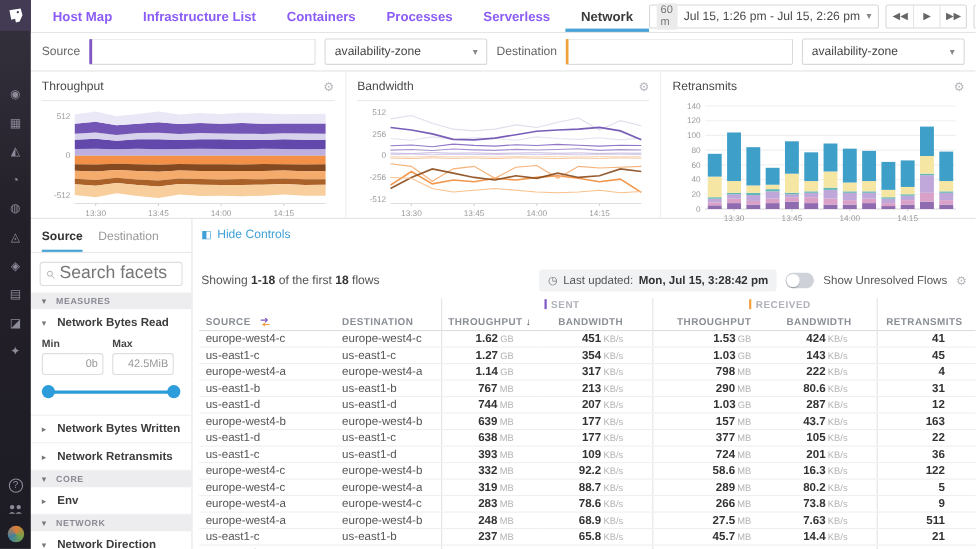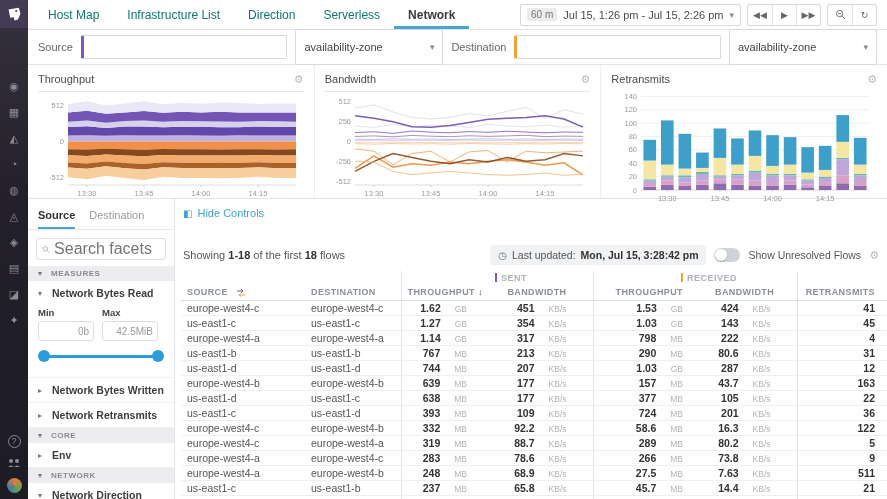--- a/index.html
+++ b/index.html
@@ -17,40 +17,40 @@
   .help-circle { width:13px; height:13px; border:1px solid #8d8a99; border-radius:50%; color:#8d8a99;
     font-size:9px; line-height:11px; text-align:center; }
   .avatar { width:15px; height:15px; border-radius:50%; background:conic-gradient(#e07b39,#74a14a,#3f7f9e,#e07b39); }
 
   
   .col { flex:1; display:flex; flex-direction:column; min-width:0; }
 
   
   .topnav { height:30px; border-bottom:1px solid #e4e4e4; display:flex; align-items:stretch; background:#fff; flex:none; }
   .tabs { display:flex; align-items:stretch; margin-left:6px; }
-  .tab { padding:0 14px; display:flex; align-items:center; font-size:12px; color:#0f766e; cursor:pointer;
-    border-bottom:3px solid transparent; border-top:3px solid transparent; white-space:nowrap; }
+  .tab { padding:0 14px; display:flex; align-items:center; font-size:12px; color:#8b5cf6; cursor:pointer;
+    border-bottom:3px solid transparent; border-top:3px solid transparent; white-space:nowrap;font-weight:bold; }
   .tab.active { color:#3b3b3b; font-weight:bold; border-bottom-color:#4aa3d5; }
   .timebar { margin-left:auto; display:flex; align-items:center; gap:6px; padding-right:10px; }
   .timebox { display:flex; align-items:center; border:1px solid #d8d8d8; border-radius:2px; height:22px; padding:0 6px; gap:6px; cursor:pointer; }
   .chip { background:#ebebeb; color:#777; font-size:10px; padding:1px 4px; border-radius:2px; }
   .timetext { font-size:11px; color:#4a4a4a; white-space:nowrap; }
   .caret { color:#888; font-size:9px; }
   .btn-group { display:flex; border:1px solid #d8d8d8; border-radius:2px; height:22px; }
   .tbtn { width:24px; display:flex; align-items:center; justify-content:center; font-size:9px; color:#666;
     border-left:1px solid #e4e4e4; cursor:pointer; }
   .tbtn:first-child { border-left:none; }
 
   
   .filterbar { height:35px; border-bottom:1px solid #e4e4e4; display:flex; align-items:center; padding:0 10px; gap:8px; flex:none; }
   .flabel { font-size:11px; color:#666; flex:none; }
   .finput { flex:1; height:24px; border:1px solid #d9d9d9; border-radius:2px; background:#fff; min-width:60px;
     border-left:3px solid #7e57c2; outline:none; padding:0 6px; font-size:11px; }
   .finput.dst { border-left-color:#f0a13d; }
-  .fselect { width:148px; height:36px; border:1px solid #d9d9d9; border-radius:2px; display:flex; align-items:center;
+  .fselect { width:148px; height:24px; border:1px solid #d9d9d9; border-radius:2px; display:flex; align-items:center;
     justify-content:space-between; padding:0 8px; font-size:11px; color:#444; cursor:pointer; flex:none; }
 
   
   .charts { height:134px; display:flex; border-bottom:1px solid #e4e4e4; flex:none; }
   .chart-card { flex:1; padding:6px 10px 0 10px; min-width:0; }
   .chart-card.mid { border-left:1px solid #eee; border-right:1px solid #eee; }
   .chart-head { display:flex; align-items:center; justify-content:space-between; height:16px; }
   .chart-title { font-size:11px; color:#4a4a4a; }
   .gear { color:#b9b9c0; font-size:11px; cursor:pointer; }
   .chart-divider { border-bottom:1px solid #e8e8e8; margin-top:4px; }
@@ -103,24 +103,24 @@
   table { border-collapse:collapse; table-layout:fixed; width:100%; }
   th,td { font-size:10.5px; padding:0 6px; height:15px; overflow:hidden; white-space:nowrap; }
   thead .group-row th { height:14px; border-bottom:none; }
   .group-label { font-size:9px; font-weight:bold; color:#aeb2b8; letter-spacing:.5px; display:inline-flex; align-items:center; gap:4px;padding-left:28px; }
   .gbar { display:inline-block; width:2px; height:9px; }
   thead .col-row th { color:#8a8f96; font-size:9px; letter-spacing:.4px; border-bottom:1px solid #ddd; font-weight:bold; }
   th.l, td.l { text-align:left; }
   th.r, td.r { text-align:right; }
   td.num { padding-right:26px; }
   th.num { padding-right:26px; }
-  td.rt { padding-right:12px; } th.rt { padding-right:12px; }
+  td.rt { padding-right:28px; } th.rt { padding-right:12px; }
   tbody td { border-bottom:1px solid #efefef; color:#555; }
   tbody td b { color:#333; }
-  .unit { color:#b3b3b3; font-size:8.5px; margin-left:14px; }
+  .unit { color:#b3b3b3; font-size:8.5px; margin-left:2px; }
   .bl { border-left:1px solid #e3e3e3; }
   .sort { color:#444; font-size:9px; }
   .swap-icon { vertical-align:middle; margin-left:8px; }
 </style>
 </head>
 <body>
 
 <div class="app">
 
   <div class="rail">
@@ -153,21 +153,22 @@
       <div class="avatar"></div>
     </div>
   </div>
 
   <div class="col">
 
     <div class="topnav">
       <div class="tabs">
         <div class="tab">Host Map</div>
         <div class="tab">Infrastructure List</div>
-        <div class="tab">Direction</div>
+        <div class="tab">Containers</div>
+        <div class="tab">Processes</div>
         <div class="tab">Serverless</div>
         <div class="tab active">Network</div>
       </div>
       <div class="timebar">
         <div class="timebox">
           <span class="chip">60 m</span>
           <span class="timetext">Jul 15, 1:26 pm - Jul 15, 2:26 pm</span>
           <span class="caret">▾</span>
         </div>
         <div class="btn-group">

